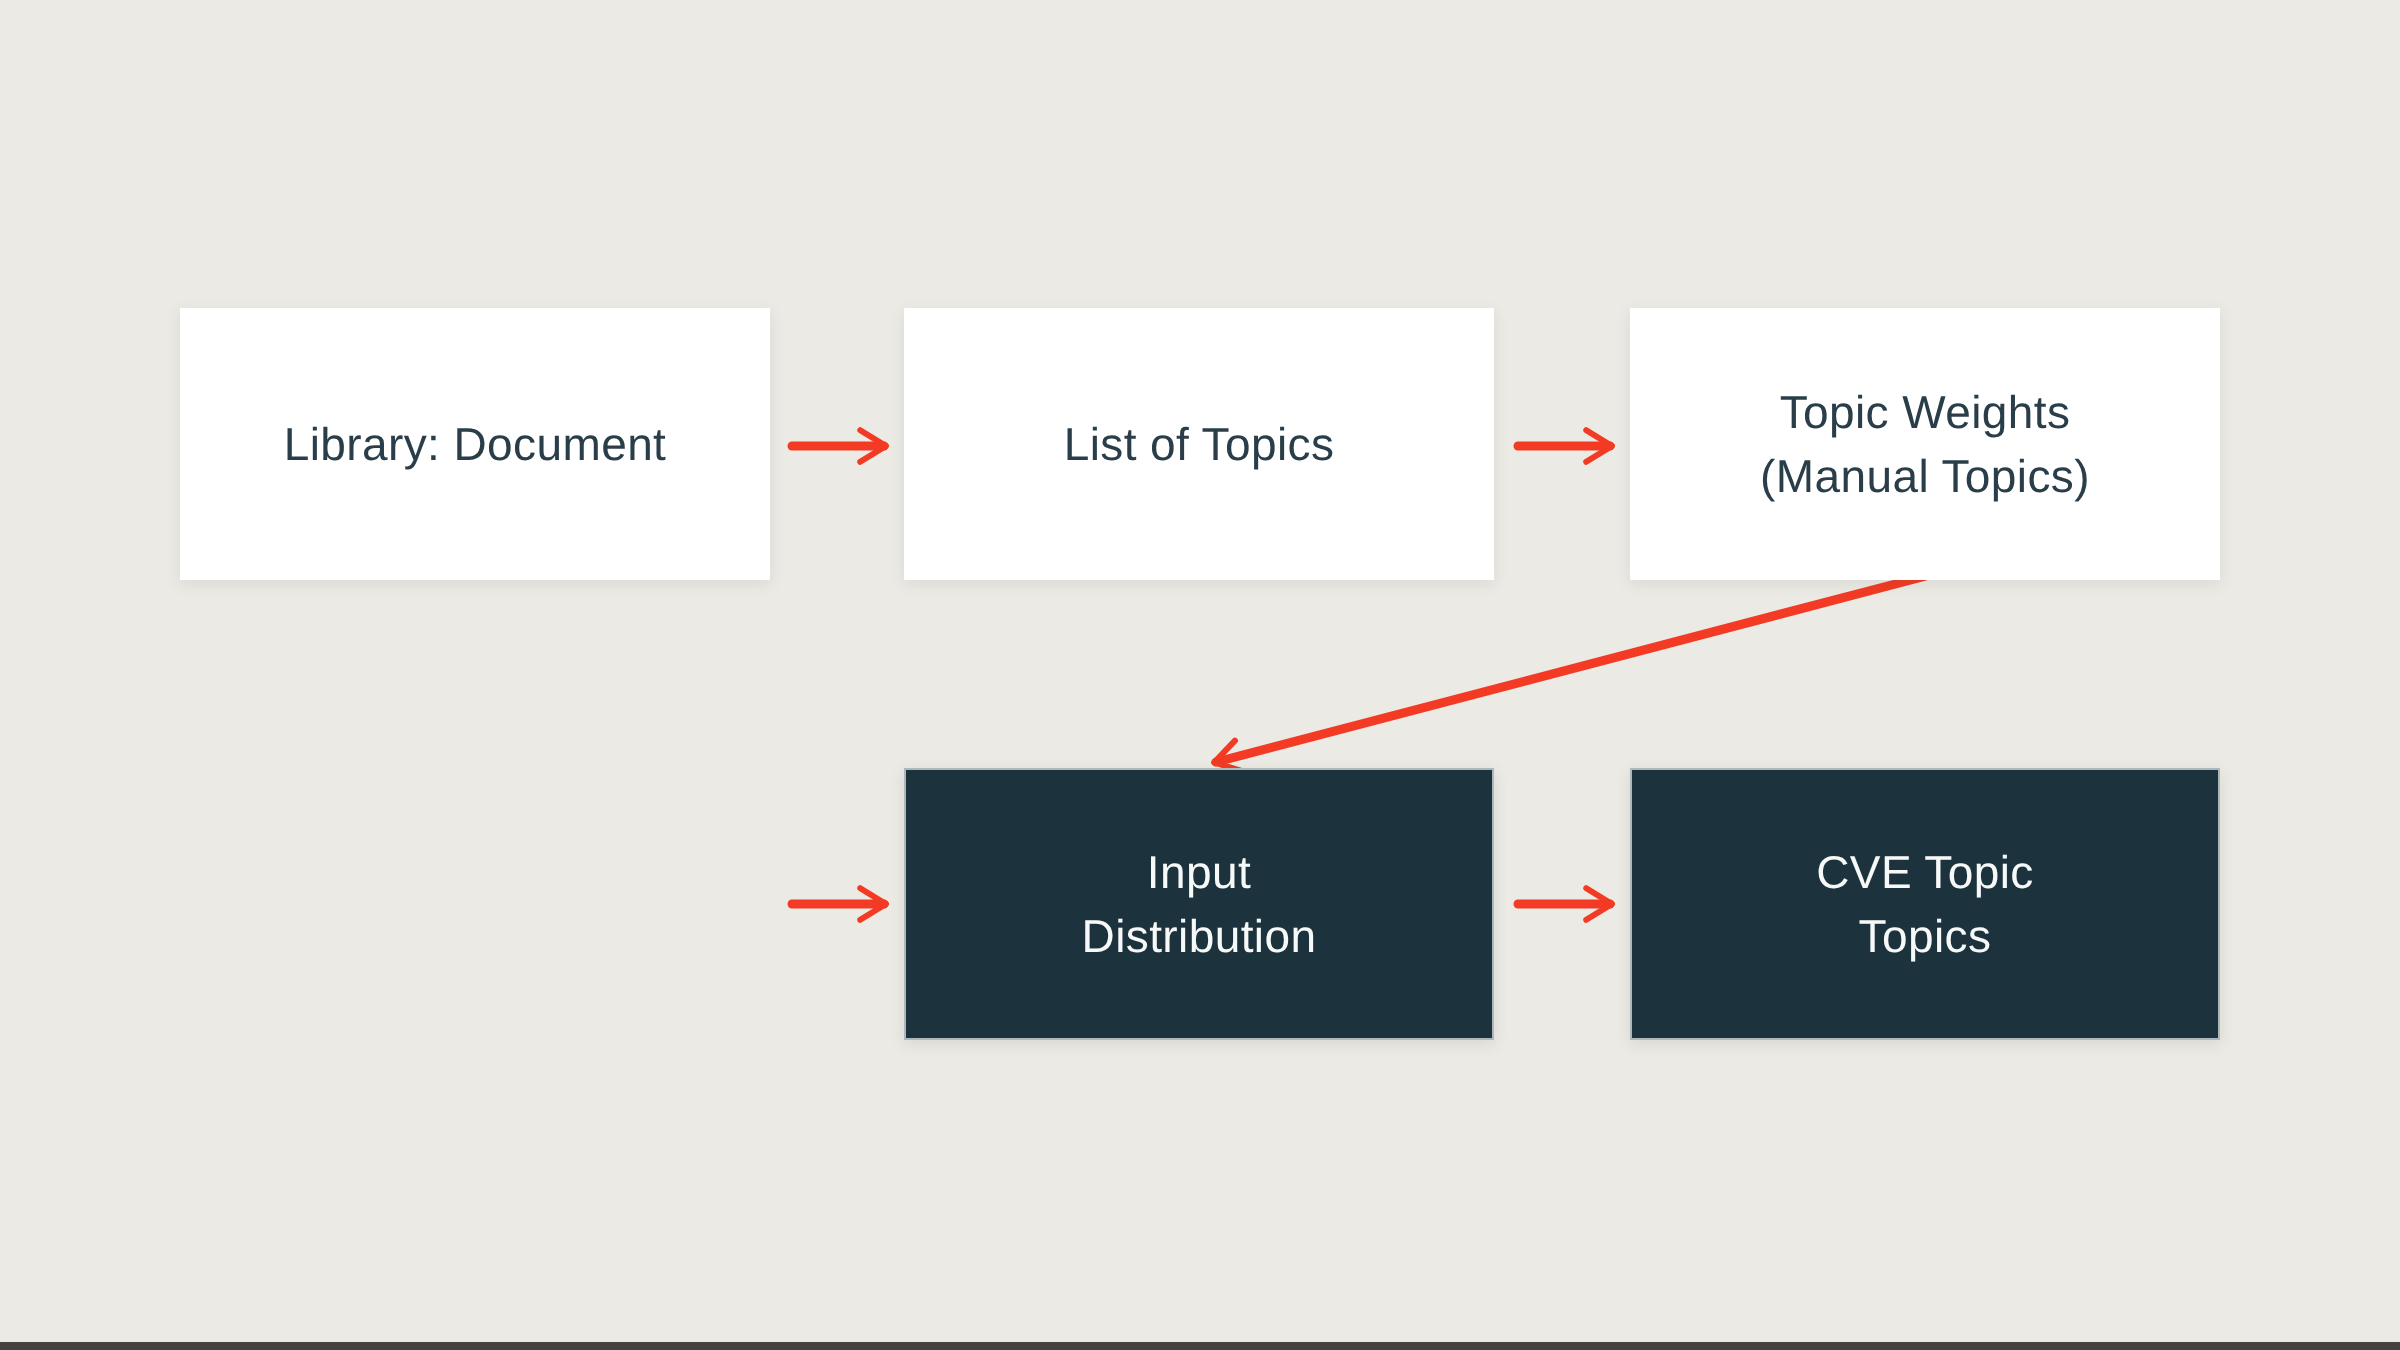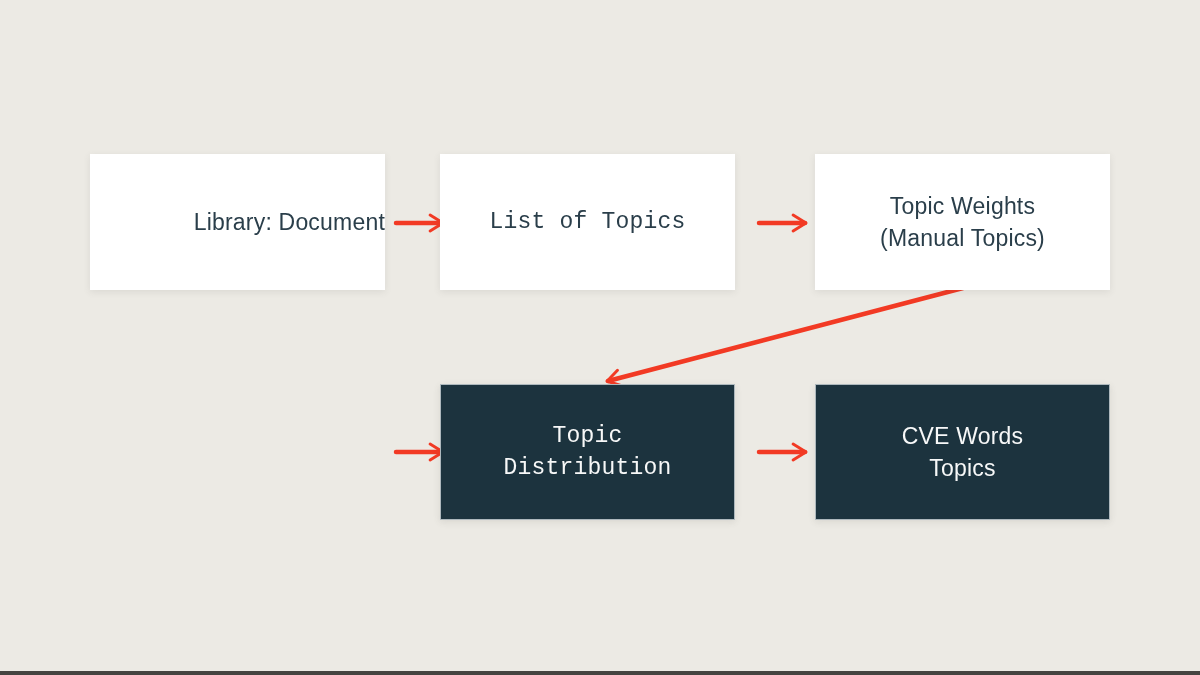--- a/index.html
+++ b/index.html
@@ -63,22 +63,22 @@
   }
   .node.dark {
     background: var(--node-dark-bg);
     color: var(--node-dark-text);
     border: 1px solid #ADB8BD;
     box-shadow: 0 2px 7px rgba(70, 70, 65, 0.12);
   }
 
   .row-top    { top: 154px; }
   .row-bottom { top: 384px; }
-  .col-1 { left: 90px; align-items: flex-end; }
-  .col-2 { left: 440px; font-family: Liberation Mono, monospace; }
+  .col-1 { left: 90px; }
+  .col-2 { left: 452px; }
   .col-3 { left: 815px; text-align: right; }
 
   .footer-bar {
     position: absolute;
     left: 0;
     bottom: 0;
     width: 1200px;
     height: 4px;
     background: var(--footer-bar);
   }
@@ -110,24 +110,24 @@
     <div class="line"></div>
   </div>
 
   <div class="node light row-top col-3">
     <div class="line">Topic Weights</div>
     <div class="line">(Manual Topics)</div>
   </div>
 
 
   <div class="node dark row-bottom col-2">
-    <div class="line">Topic</div>
+    <div class="line">Input</div>
     <div class="line">Distribution</div>
   </div>
 
   <div class="node dark row-bottom col-3">
-    <div class="line">CVE Words</div>
+    <div class="line">CVE Topic</div>
     <div class="line">Topics</div>
   </div>
 
   <div class="footer-bar"></div>
 
 </div>
 
 </body></html>

